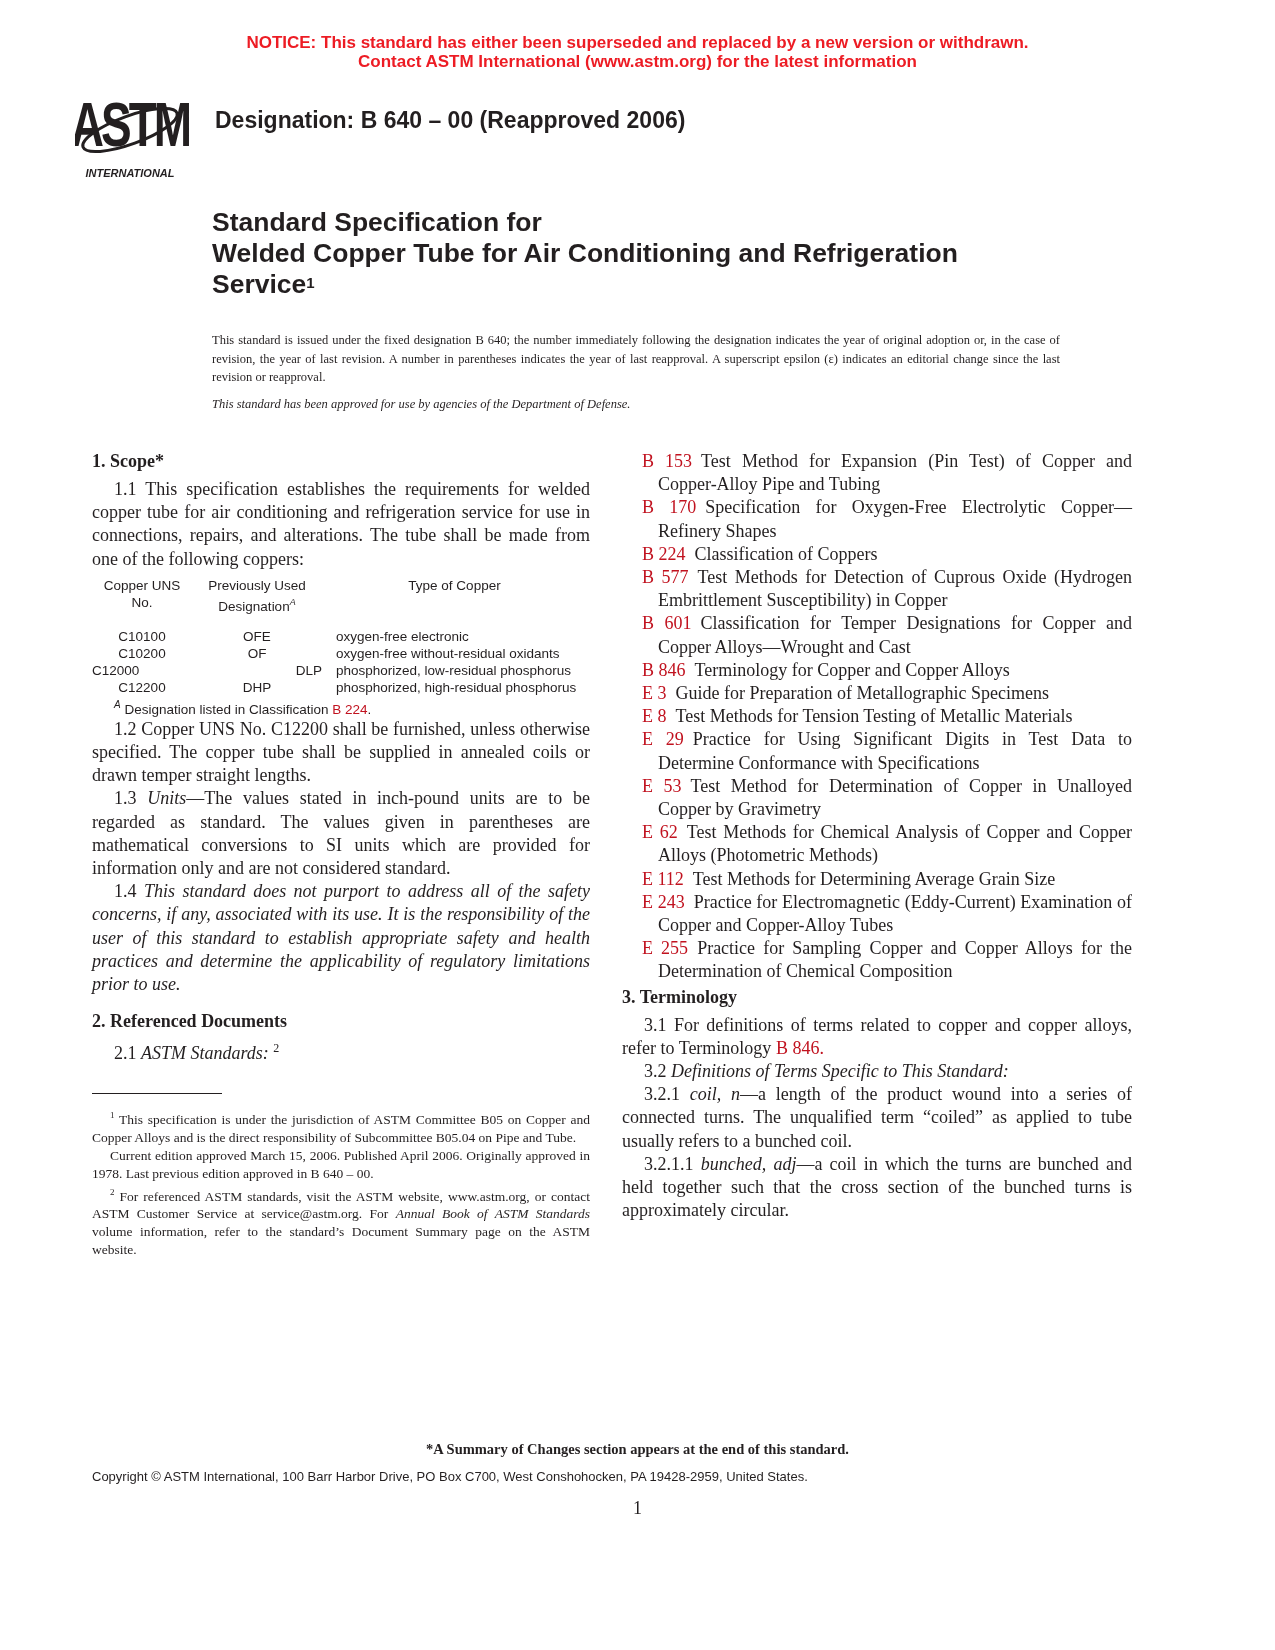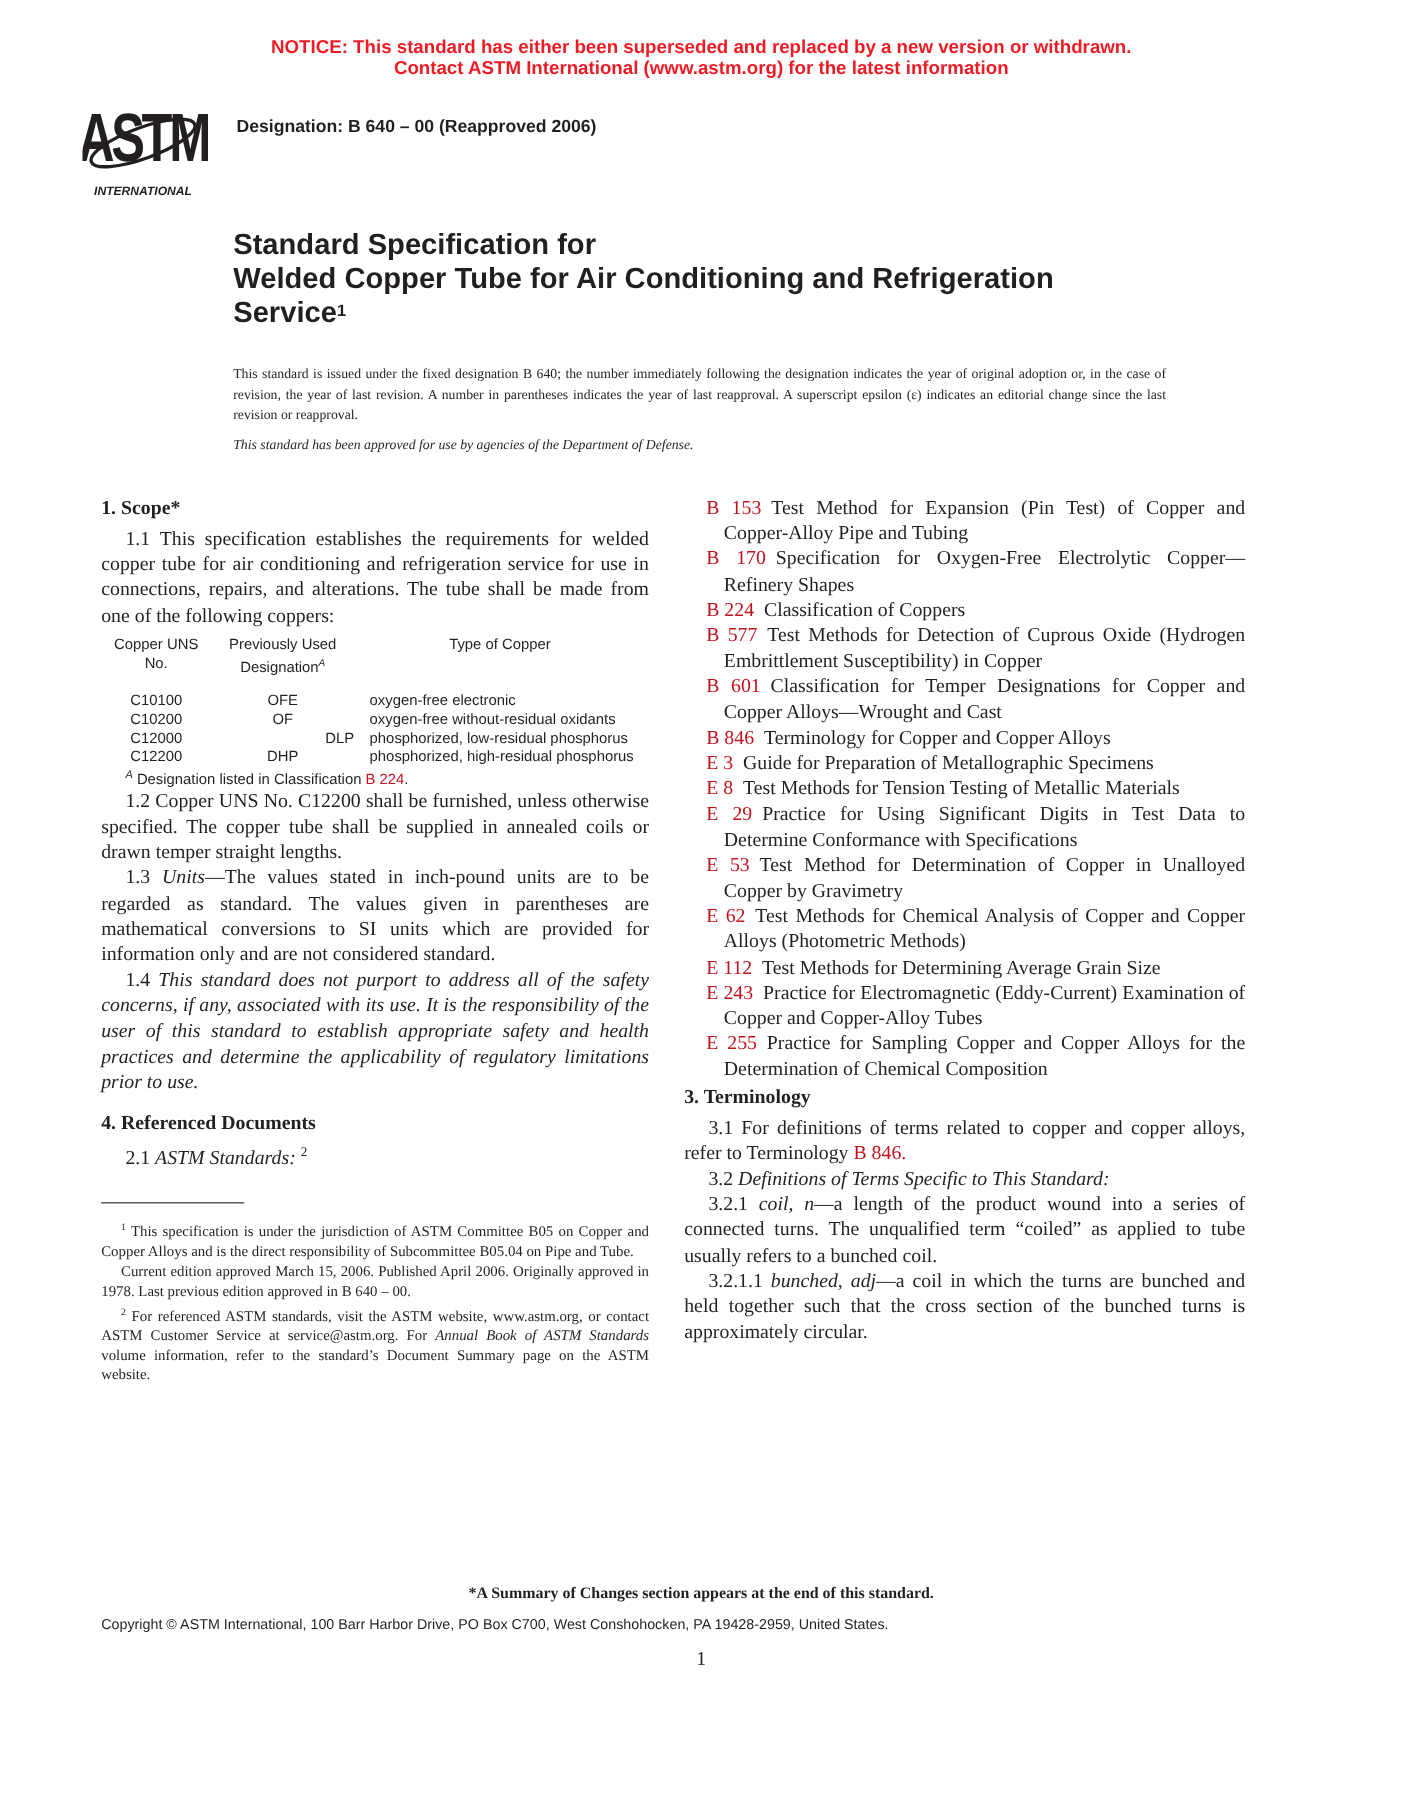--- a/index.html
+++ b/index.html
@@ -4,21 +4,21 @@
 <style>
   html, body { margin: 0; padding: 0; background: #ffffff; }
   body { width: 1275px; height: 1650px; position: relative; overflow: hidden; color: #231f20; }
   .serif { font-family: "Liberation Serif", "DejaVu Serif", serif; }
   .sans { font-family: "Liberation Sans", "DejaVu Sans", sans-serif; }
   .red { color: #c1121f; }
   .abs { position: absolute; }
 
   #notice { top: 33px; left: 0; width: 1275px; text-align: center; color: #ed1c24; font-weight: bold; font-size: 17px; line-height: 19px; }
   #logo { top: 95px; left: 75px; width: 120px; height: 85px; }
-  #designation { top: 107px; left: 215px; font-size: 16px; font-weight: bold; }
+  #designation { top: 107px; left: 215px; font-size: 23px; font-weight: bold; }
 
   #title { top: 207px; left: 212px; font-size: 26.5px; font-weight: bold; line-height: 31px; }
   #title sup { font-size: 15px; vertical-align: top; position: relative; top: -2px; }
 
   #issued { top: 331px; left: 212px; width: 848px; font-size: 12.5px; line-height: 18.5px; text-align: justify; }
   #dod { top: 397px; left: 212px; font-size: 12.5px; font-style: italic; }
 
   .col { position: absolute; font-size: 18px; line-height: 23.2px; }
   #colL { top: 450px; left: 92px; width: 498px; }
   #colR { top: 450px; left: 652px; width: 480px; }
@@ -91,41 +91,41 @@
       <td style="text-align:center">C10100</td>
       <td style="text-align:center">OFE</td>
       <td style="padding-left:14px">oxygen-free electronic</td>
     </tr>
     <tr>
       <td style="text-align:center">C10200</td>
       <td style="text-align:center">OF</td>
       <td style="padding-left:14px">oxygen-free without-residual oxidants</td>
     </tr>
     <tr>
-      <td style="text-align:center">C12000</td>
+      <td style="text-align:left">C12000</td>
       <td style="text-align:right">DLP</td>
       <td style="padding-left:14px">phosphorized, low-residual phosphorus</td>
     </tr>
     <tr>
       <td style="text-align:center">C12200</td>
       <td style="text-align:center">DHP</td>
       <td style="padding-left:14px">phosphorized, high-residual phosphorus</td>
     </tr>
   </tbody>
     </table>
 
   <div class="tfoot sans">
     <sup>A</sup> <span>Designation listed in Classification </span><span class="red">B 224</span><span>.</span>
   </div>
 
   <p>1.2 Copper UNS No. C12200 shall be furnished, unless otherwise specified. The copper tube shall be supplied in annealed coils or drawn temper straight lengths.</p>
   <p><span>1.3 </span><span class="it">Units</span><span>—The values stated in inch-pound units are to be regarded as standard. The values given in parentheses are mathematical conversions to SI units which are provided for information only and are not considered standard.</span></p>
   <p><span>1.4 </span><span class="it">This standard does not purport to address all of the safety concerns, if any, associated with its use. It is the responsibility of the user of this standard to establish appropriate safety and health practices and determine the applicability of regulatory limitations prior to use.</span></p>
 
-  <h2 style="margin-top:14px">4.  Referenced Documents</h2>
+  <h2 style="margin-top:14px">2.  Referenced Documents</h2>
   <p style="margin-top:4px"><span>2.1 </span><span class="it">ASTM Standards:</span> <sup style="font-size:12px">2</sup></p>
 </div>
 
 <div id="footrule" class="abs"></div>
 <div id="footnotes" class="abs serif">
   <p><sup>1</sup> <span>This specification is under the jurisdiction of ASTM Committee B05 on Copper and Copper Alloys and is the direct responsibility of Subcommittee B05.04 on Pipe and Tube.</span></p>
   <p>Current edition approved March 15, 2006. Published April 2006. Originally approved in 1978. Last previous edition approved in B 640 – 00.</p>
   <p><sup>2</sup> <span>For referenced ASTM standards, visit the ASTM website, www.astm.org, or contact ASTM Customer Service at service@astm.org. For </span><span class="it">Annual Book of ASTM Standards</span><span> volume information, refer to the standard’s Document Summary page on the ASTM website.</span></p>
 </div>
 

